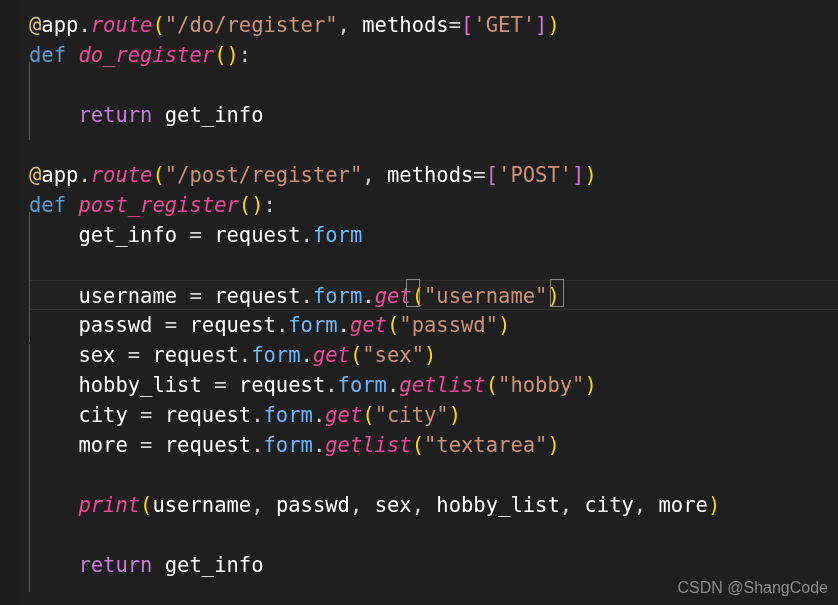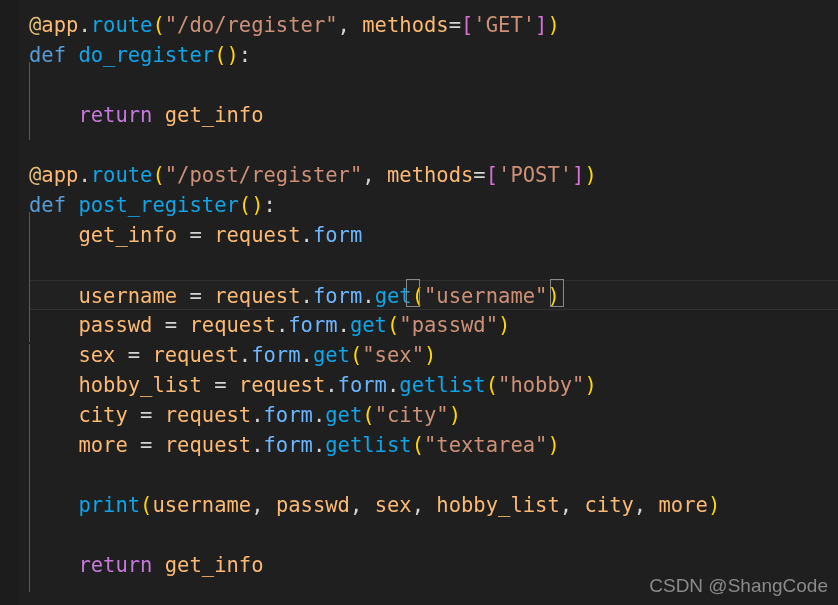--- a/index.html
+++ b/index.html
@@ -65,22 +65,22 @@
   
   .indent-guide {
     position: absolute;
     width: 1px;
     background: #5a5a5a;
   }
   
   .t-decorator  { color: #e5c07b; }
   .t-keyword    { color: #c678dd; margin-top: 44px; }
   .t-keyword2   { color: #569cd6; }
-  .t-func       { color: #0ea5e9; }
-  .t-var        { color: #fdba74; }
+  .t-func       { color: #ec4899; font-style: italic; }
+  .t-var        { color: #ffffff; }
   .t-prop       { color: #6cb6ff; }
   .t-string     { color: #ce9178; }
   .t-punct      { color: #d4d4d4; }
   .t-paren1     { color: #ffd700; }
   .t-paren2     { color: #da70d6; }
   .t-operator   { color: #d4d4d4; }
   .t-dot        { color: #d4d4d4; }
   
   .bracket-box {
     position: absolute;
@@ -90,21 +90,21 @@
     height: 28px;
     top: 1px;
     pointer-events: none;
   }
   
   .watermark {
     position: absolute;
     right: 10px;
     bottom: 8px;
     font-family: "Liberation Sans", sans-serif;
-    font-size: 19px;
+    font-size: 16px;
     color: #8a8a8a;
     white-space: pre;
   }
 </style>
 </head>
 <body>
 
 <div id="editor">
   <div class="gutter-strip"></div>
   <div class="code-area" id="code-area">

